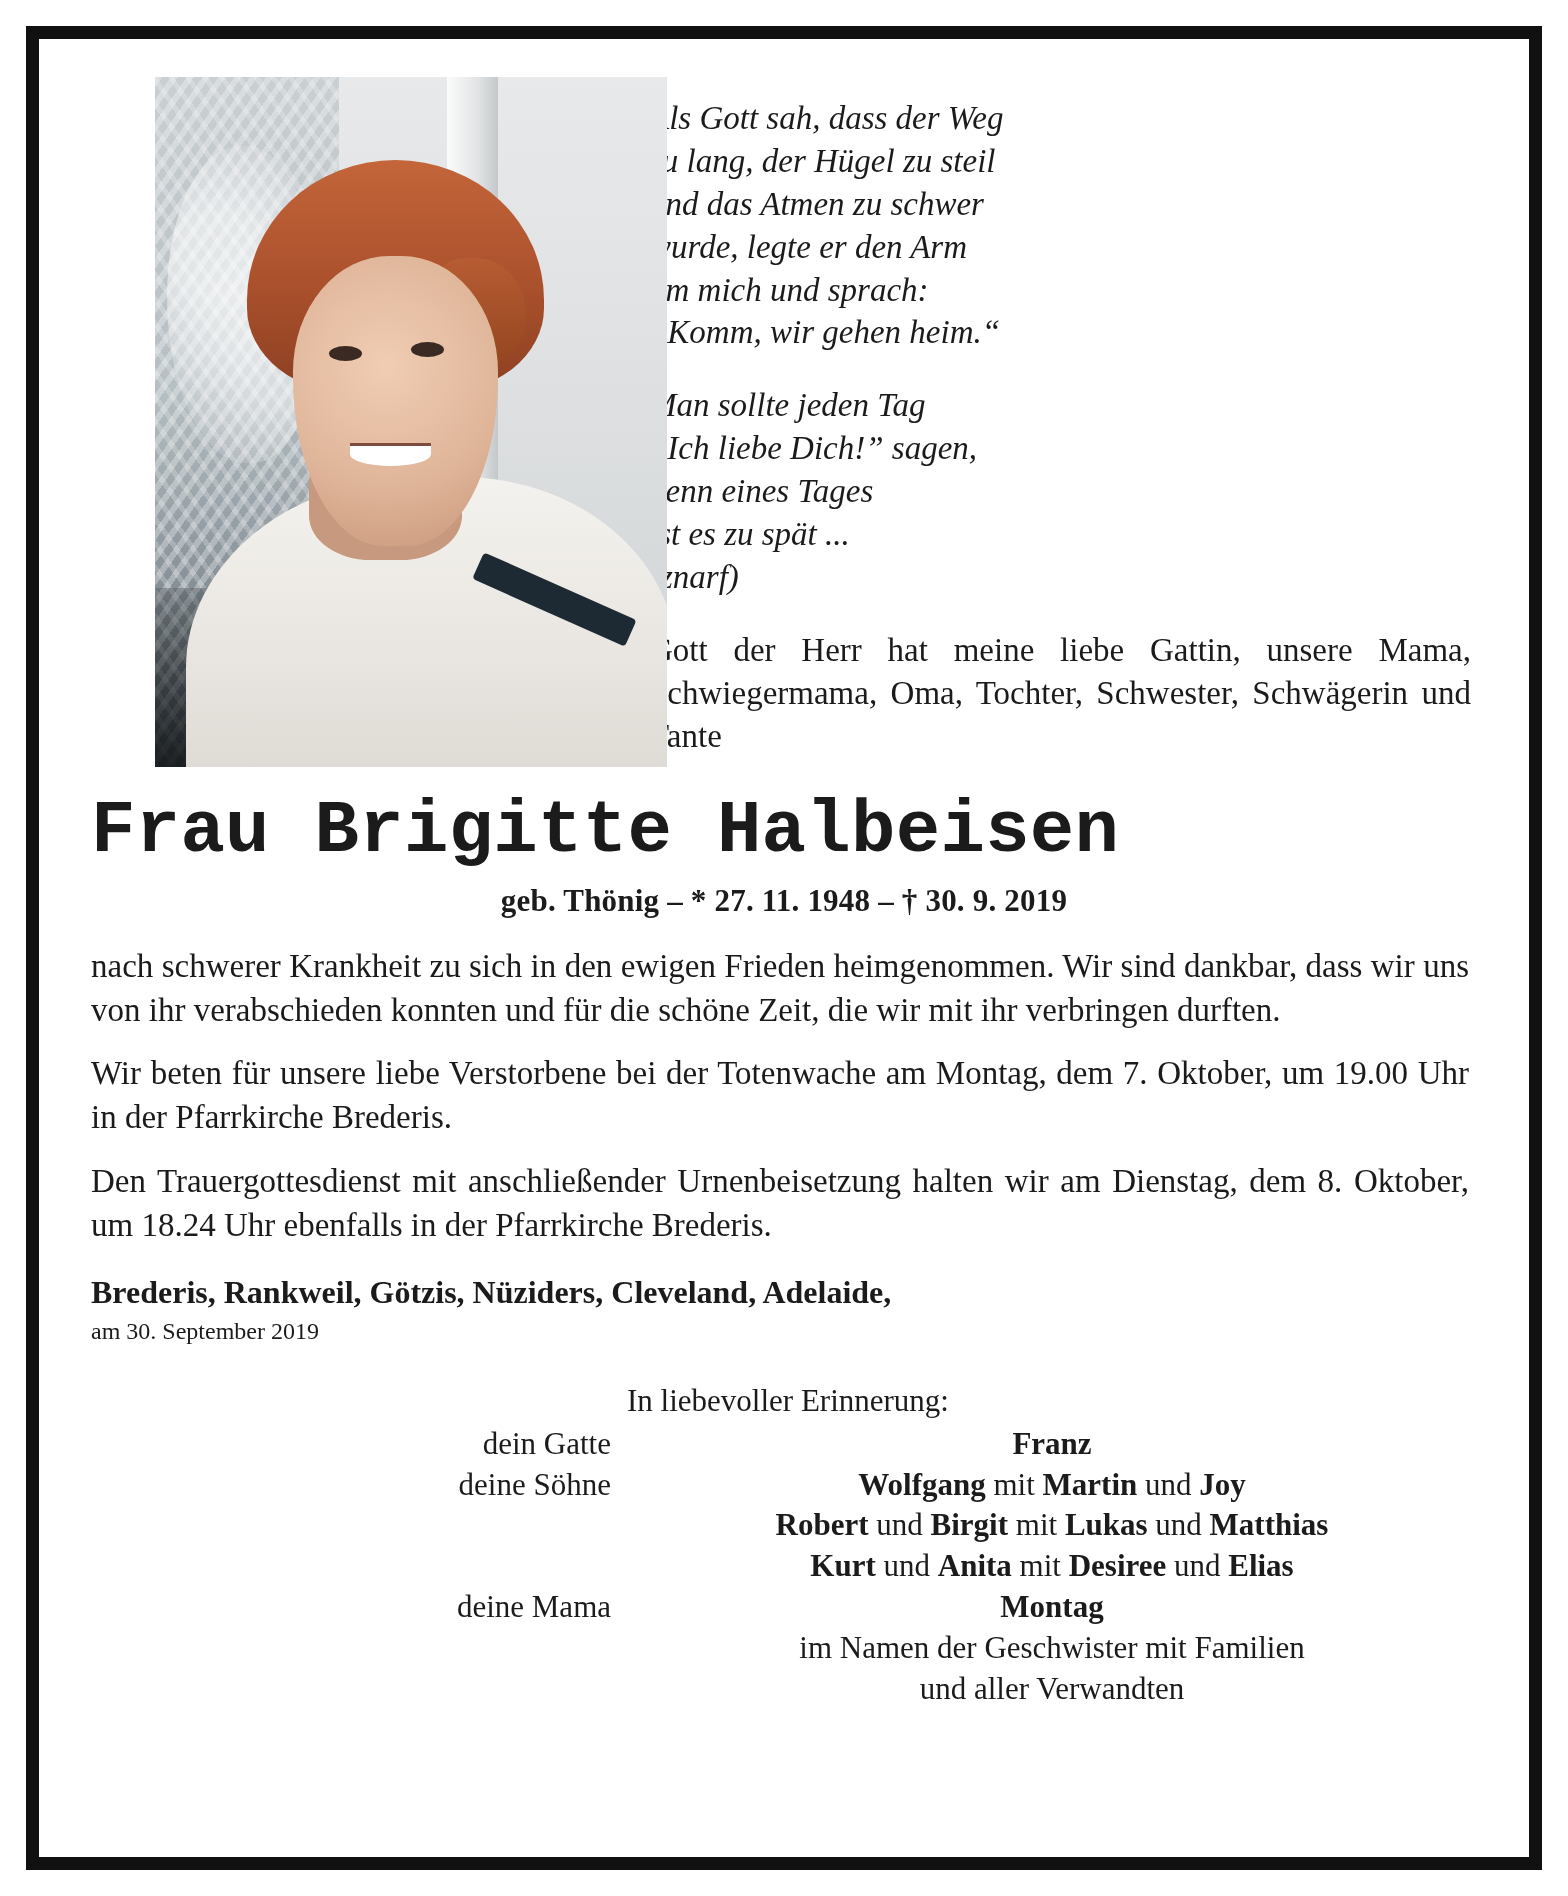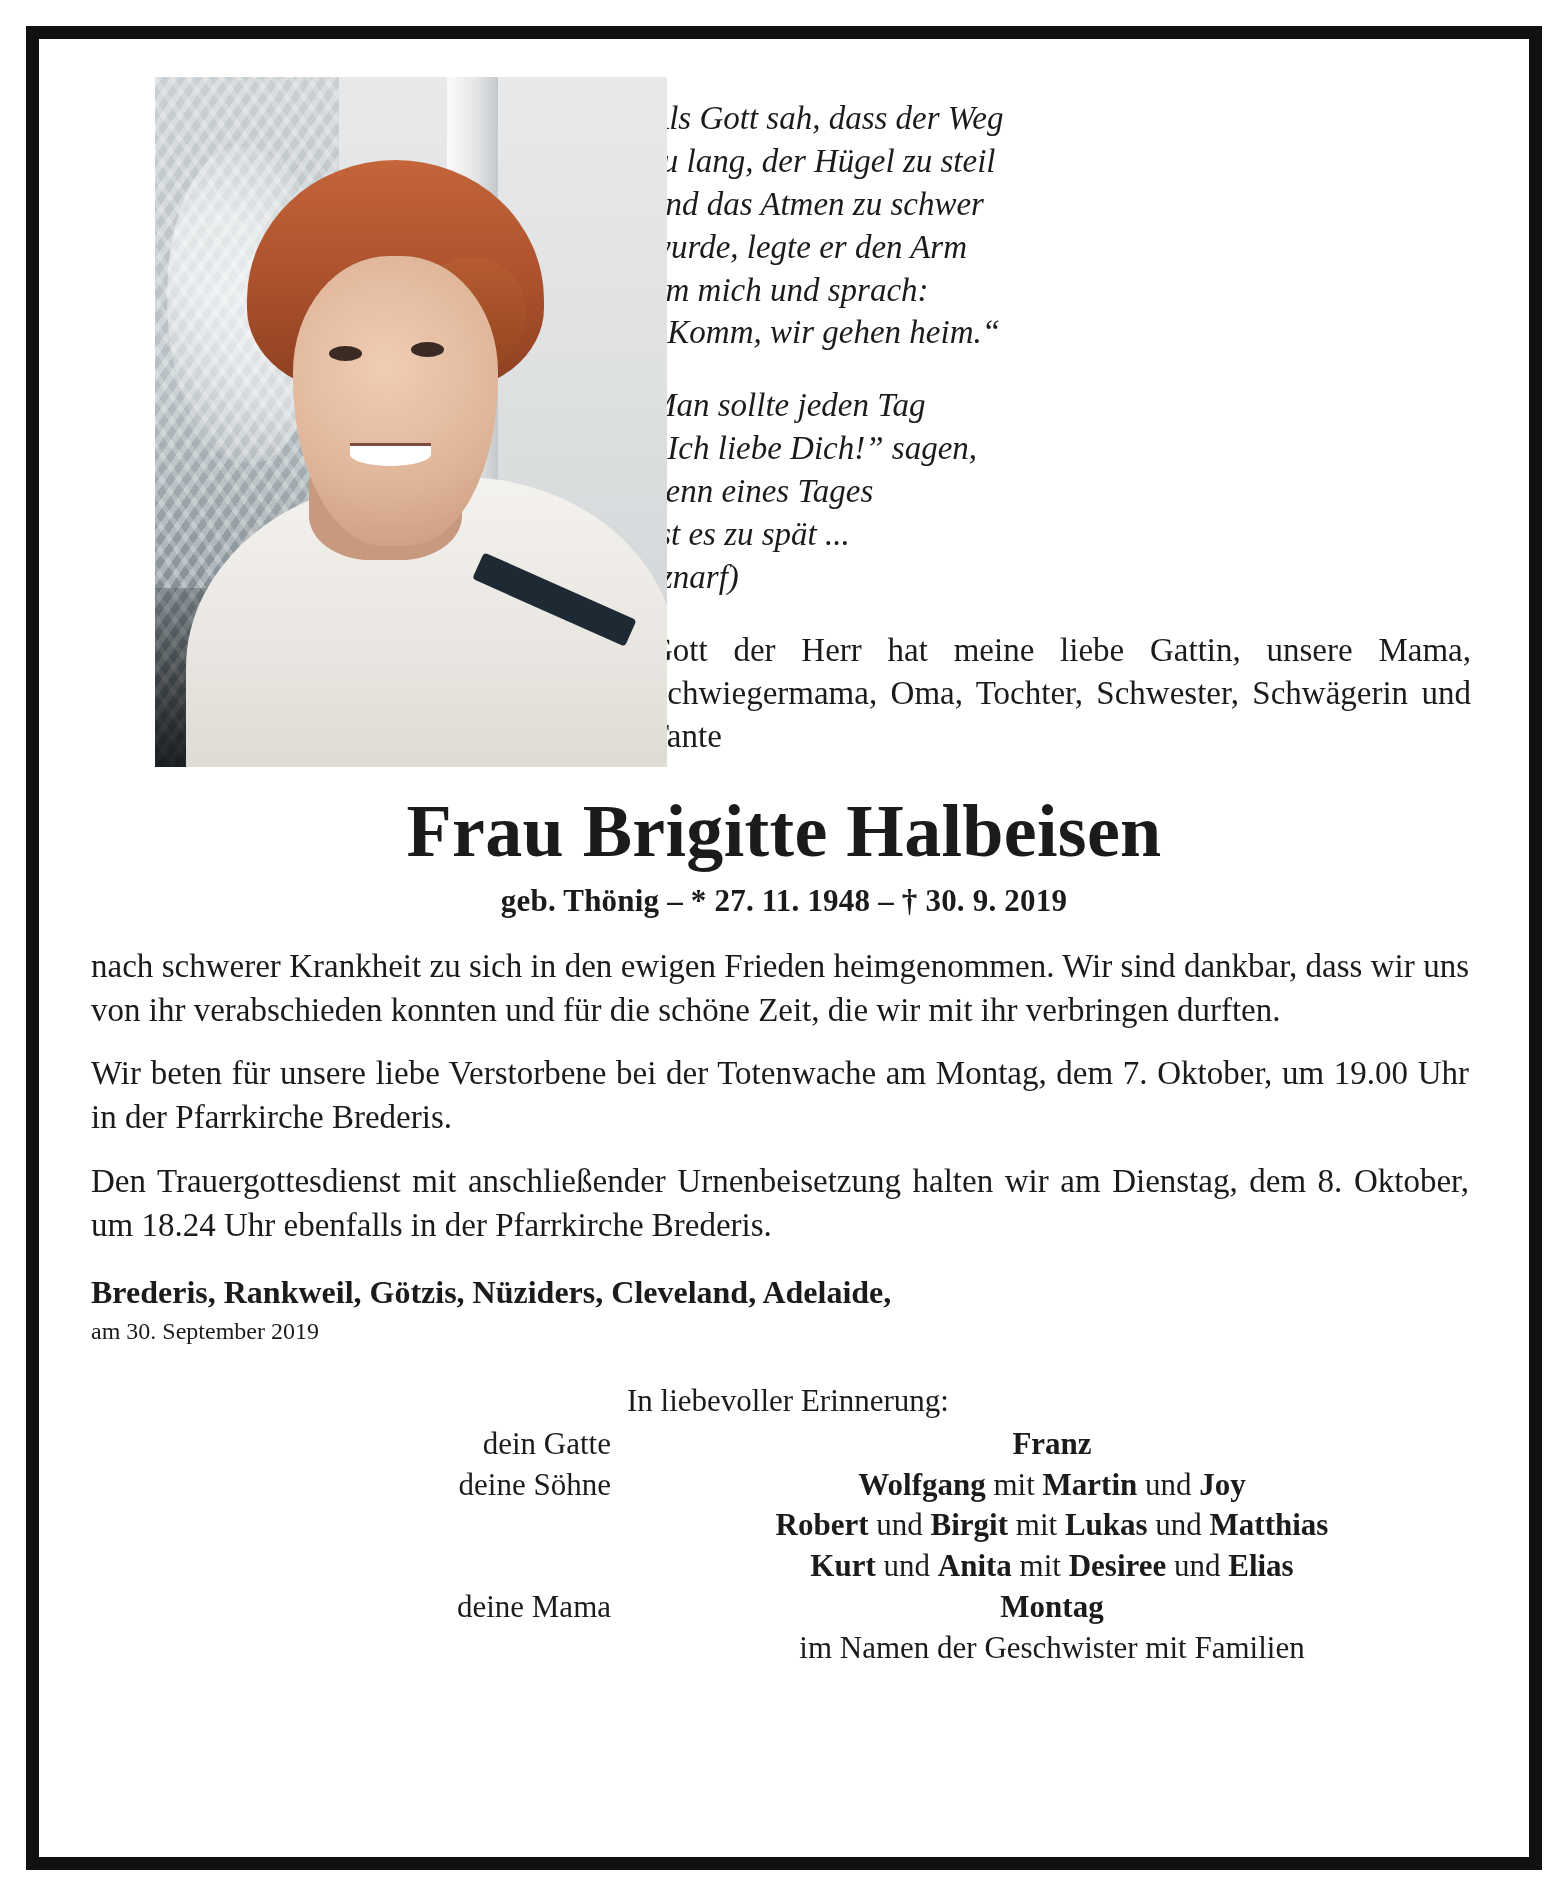--- a/index.html
+++ b/index.html
@@ -190,25 +190,26 @@
 
   .intro {
     font-size: 33px;
     line-height: 1.30;
     margin: 0;
     text-align: justify;
   }
 
   
   .name {
-    text-align: center;
+    text-align: left;
     font-size: 74px;
     line-height: 1.05;
     margin: 26px 0 0 0;
     letter-spacing: .3px;
+    font-family: Liberation Mono, monospace;
   }
   .subname {
     text-align: center;
     font-weight: bold;
     font-size: 31px;
     margin: 12px 0 26px 0;
     letter-spacing: .2px;
   }
 
   
@@ -319,16 +320,17 @@
       <div class="fam-label"></div>
       <div class="fam-value"><b>Kurt</b> und <b>Anita</b> mit <b>Desiree</b> und <b>Elias</b></div>
 
       <div class="fam-label">deine Mama</div>
       <div class="fam-value"><b>Montag</b></div>
 
       <div class="fam-label"></div>
       <div class="fam-value">im Namen der Geschwister mit Familien</div>
 
       <div class="fam-label"></div>
+      <div class="fam-value">und aller Verwandten</div>
     </div>
 
   </div>
 </div>
 
 </body></html>

